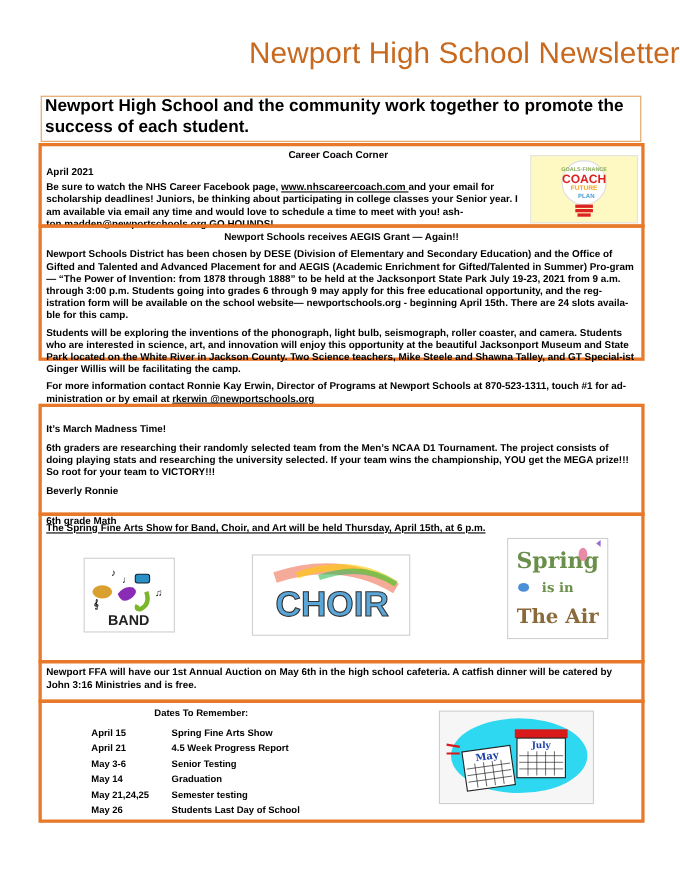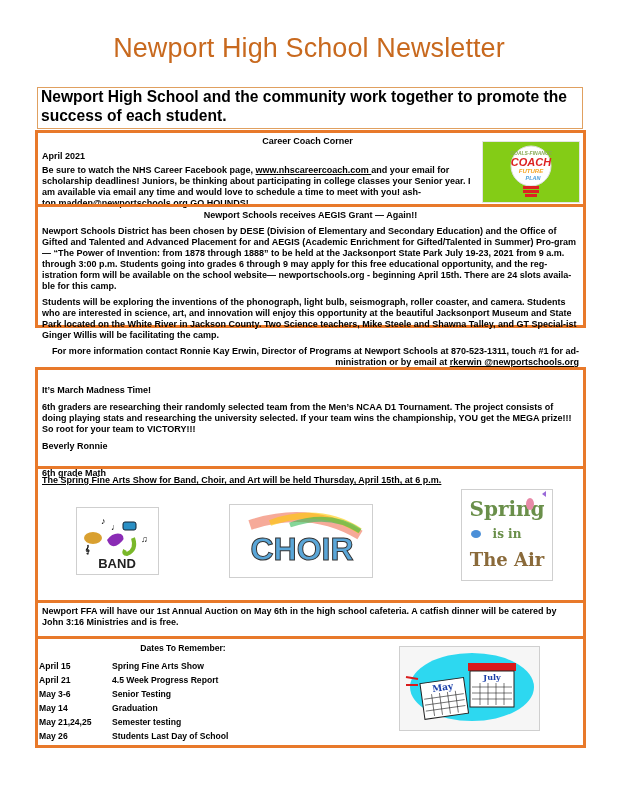--- a/index.html
+++ b/index.html
@@ -1,76 +1,76 @@
 <!DOCTYPE html>
 <html><head>
 <meta charset="utf-8">
 <style>
   html, body { margin: 0; padding: 0; background: #ffffff; }
   body { width: 618px; height: 800px; position: relative; overflow: hidden;
          font-family: "Liberation Sans", sans-serif; color: #000; }
-  .title { position: absolute; left: 0; top: 33px; width: 618px; text-align: center;
+  .title { position: absolute; left: 0; top: 33px; width: 618px; text-align: right;
            font-size: 27px; color: #c8691e; font-weight: normal; letter-spacing: 0.1px; }
   .banner { position: absolute; left: 37px; top: 87px; width: 546px; height: 42px;
             border: 1px solid #e0a060; padding: 0 0 0 3px; box-sizing: border-box;
             font-size: 15.6px; font-weight: bold; line-height: 18.5px; }
   .sec { position: absolute; left: 35px; width: 551px; box-sizing: border-box;
          border: 3px solid #e8792a; font-size: 9px; font-weight: bold; line-height: 11px; }
   .sec p { margin: 0; }
   .center { text-align: center; }
   .pad { padding: 3px 4px 0 4px; }
   a.link { color: #000; text-decoration: underline; }
   #s1 { top: 130px; height: 77px; }
   #s2 { top: 204px; height: 124px; }
   #s3 { top: 367px; height: 102px; }
   #s4 { top: 466px; height: 137px; }
   #s5 { top: 600px; height: 39px; }
   #s6 { top: 636px; height: 112px; }
   .img { position: absolute; background: #fff; border: 1px solid #cfcfcf; overflow: hidden; }
-  .dates { position: absolute; left: 1px; top: 20px; }
+  .dates { position: absolute; left: 1px; top: 20px; padding-left: 44px; }
   .drow { display: flex; height: 14px; line-height: 14px; font-size: 8.6px; }
   .drow .d { width: 73px; }
 </style>
 </head>
 <body>
 
 <div class="title">Newport High School Newsletter</div>
 
 <div class="banner">
   <span>Newport High School and the community work together to promote the success of each student.</span>
 </div>
 
 <div class="sec" id="s1">
   <div class="pad" style="padding-right:130px;">
     <p class="center" style="padding-left:120px;">Career Coach Corner</p>
     <p style="margin-top:4px;">April 2021</p>
   </div>
   <p style="padding:3px 4px 0 4px; width:430px;">
     <span>Be sure to watch the NHS Career Facebook page, </span><a class="link">www.nhscareercoach.com </a><span>and your email for scholarship deadlines! Juniors, be thinking about participating in college classes your Senior year. I am available via email any time and would love to schedule a time to meet with you! ash-ton.madden@newportschools.org  GO HOUNDS!</span>
   </p>
-  <div class="img" style="left:444px; top:8px; width:96px; height:60px; border-color:#e4e4e4; background:#84cc16;font-style:italic;">
+  <div class="img" style="left:444px; top:8px; width:96px; height:60px; border-color:#e4e4e4; background:#fef9c3;">
     <svg width="96" height="60" viewBox="0 0 96 60">
       <ellipse cx="48" cy="24" rx="20" ry="20" fill="#fff" stroke="#ddd"></ellipse>
       <text x="48" y="13" font-size="5" fill="#8a5" text-anchor="middle" font-family="Liberation Sans, sans-serif">GOALS·FINANCE</text>
       <text x="48" y="24" font-size="11" fill="#d22" font-weight="bold" text-anchor="middle" font-family="Liberation Sans, sans-serif">COACH</text>
       <text x="48" y="31" font-size="6" fill="#f5a623" font-weight="bold" text-anchor="middle" font-family="Liberation Sans, sans-serif">FUTURE</text>
       <text x="50" y="38" font-size="5.5" fill="#4a9fd8" text-anchor="middle" font-family="Liberation Sans, sans-serif">PLAN</text>
       <rect x="40" y="44" width="16" height="3" fill="#d22"></rect>
       <rect x="40" y="48" width="16" height="3" fill="#d22"></rect>
       <rect x="42" y="52" width="12" height="3" fill="#d22"></rect>
     </svg>
   </div>
 </div>
 
 <div class="sec" id="s2">
   <div class="pad">
     <p class="center">Newport Schools receives AEGIS Grant — Again!!</p>
     <p style="margin-top:5px;">Newport Schools District has been chosen by DESE (Division of Elementary and Secondary Education) and the Office of Gifted and Talented and Advanced Placement for and AEGIS (Academic Enrichment for Gifted/Talented in Summer) Pro-gram— “The Power of Invention: from 1878 through 1888” to be held at the Jacksonport State Park July 19-23, 2021 from 9 a.m. through 3:00 p.m. Students going into grades 6 through 9 may apply for this free educational opportunity, and the reg-istration form will be available on the school website— newportschools.org  - beginning April 15th. There are 24 slots availa-ble for this camp.</p>
     <p style="margin-top:5px;">Students will be exploring the inventions of the phonograph, light bulb, seismograph, roller coaster, and camera. Students who are interested in science, art, and innovation will enjoy this opportunity at the beautiful Jacksonport Museum and State Park located on the White River in Jackson County. Two Science teachers, Mike Steele and Shawna Talley, and GT Special-ist Ginger Willis will be facilitating the camp.</p>
-    <p style="margin-top:5px;text-align:right;">
+    <p style="margin-top:5px;">
       <span>For more information contact Ronnie Kay Erwin, Director of Programs at Newport Schools at 870-523-1311, touch #1 for ad-ministration or by email at </span><a class="link">rkerwin @newportschools.org</a>
     </p>
   </div>
 </div>
 
 <div class="sec" id="s3">
   <div class="pad">
     <p style="margin-top:12px;">It’s March Madness Time!</p>
     <p style="margin-top:6px;">6th graders are researching their randomly selected team from the Men’s NCAA D1 Tournament. The project consists of doing playing stats and researching the university selected. If your team wins the championship, YOU get the MEGA prize!!! So root for your team to VICTORY!!!</p>
     <p style="margin-top:6px;">Beverly Ronnie</p>

